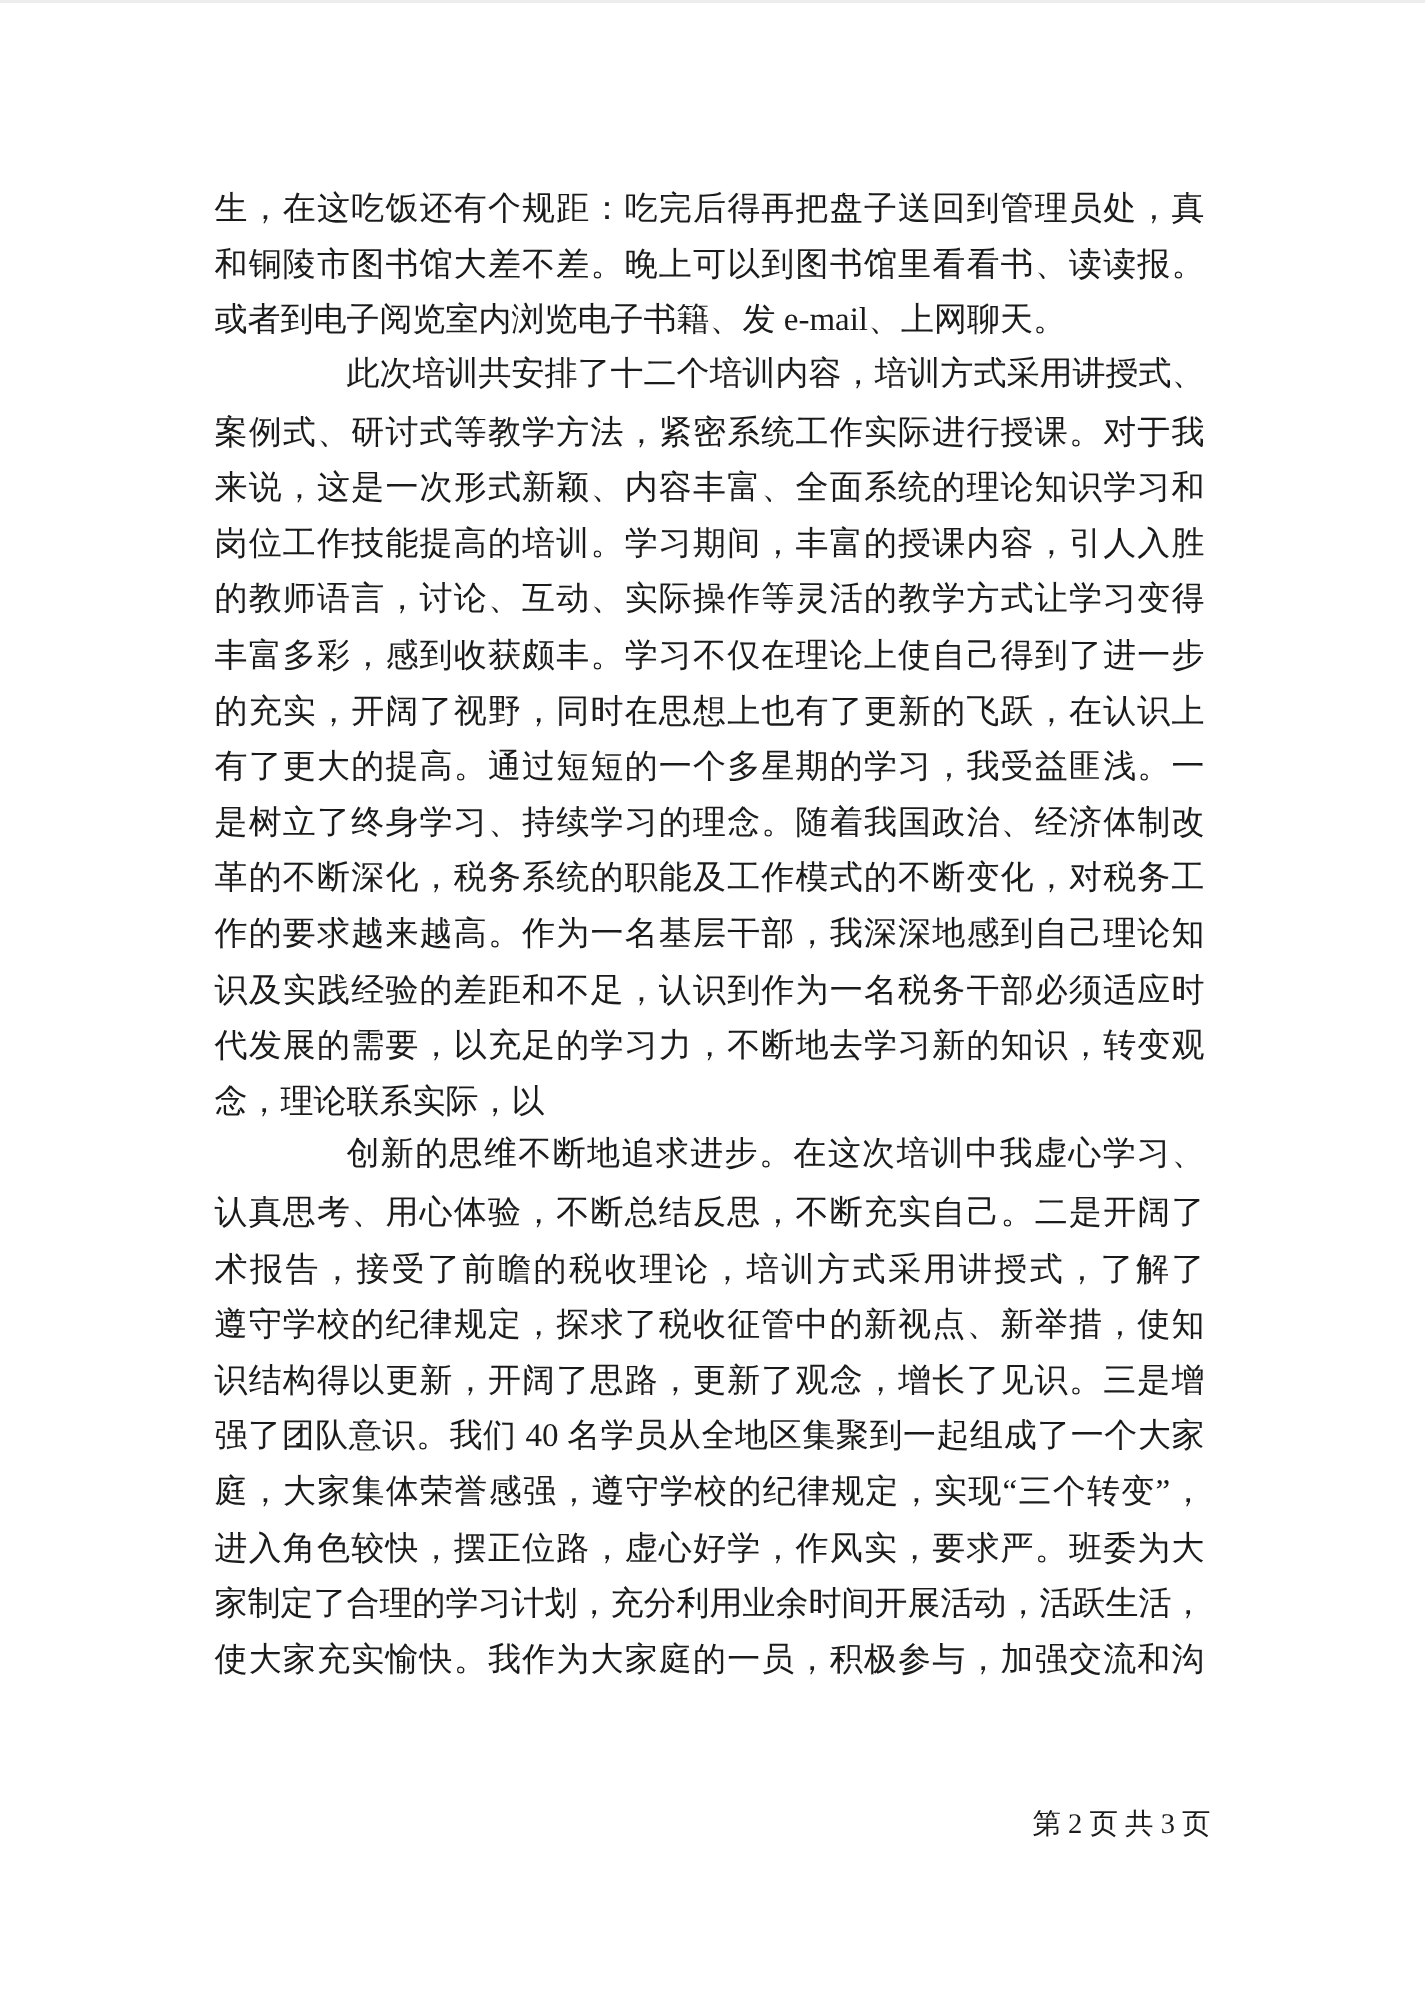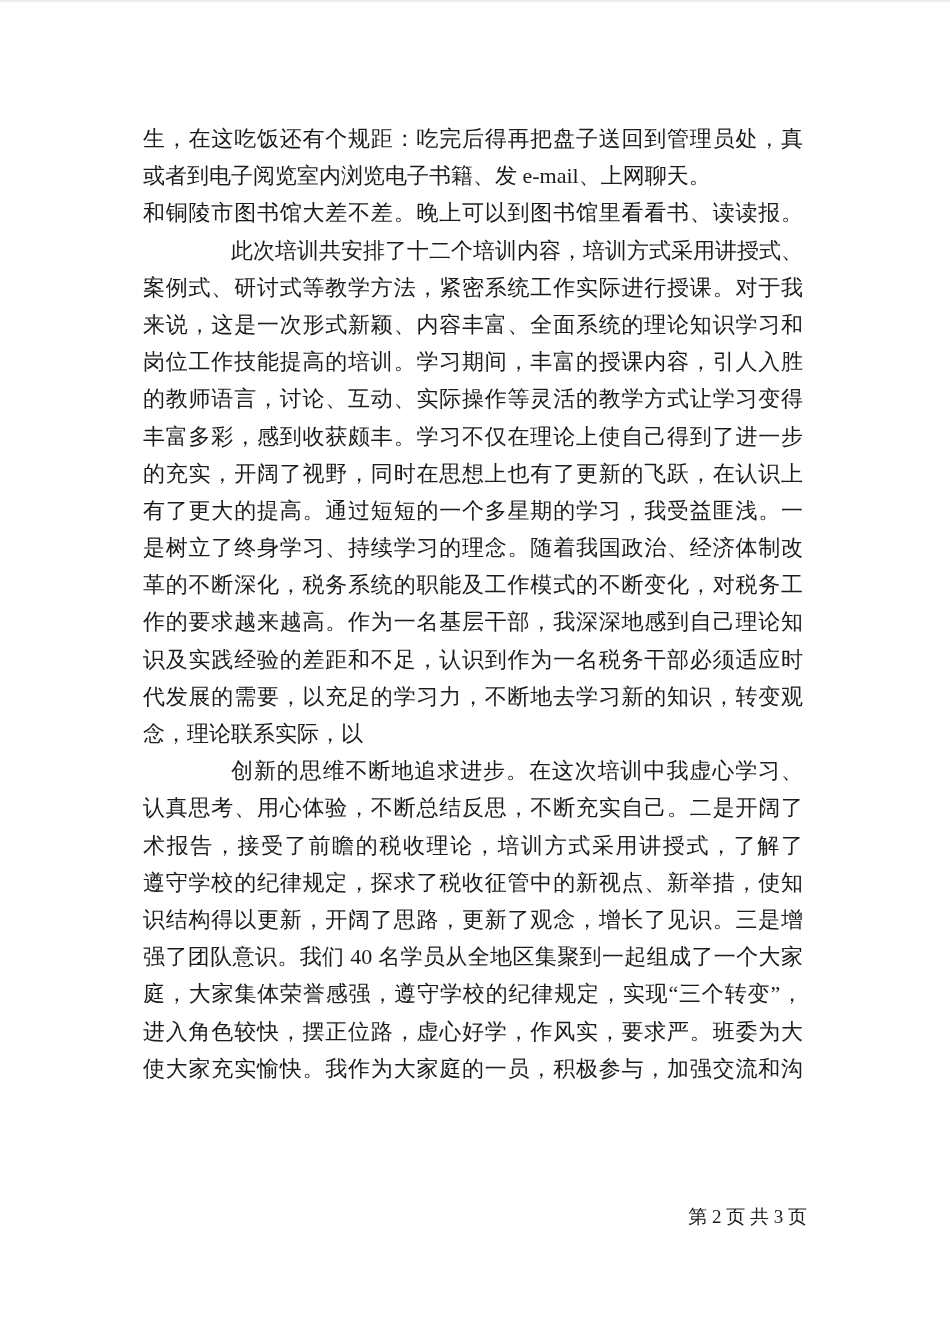--- a/index.html
+++ b/index.html
@@ -32,20 +32,21 @@
   }
   .line {
     text-align: justify;
     text-align-last: justify;
     text-justify: inter-character;
     height: 37.2px;
     overflow: visible;
   }
   .line.indent {
     padding-left: 88px;
+    font-family: Liberation Mono, monospace;
   }
   .line.no-justify {
     text-align: left;
     text-align-last: left;
   }
   .page-footer {
     position: absolute;
     top: 1206px;
     right: 143px;
     font-size: 19px;
@@ -53,22 +54,22 @@
     color: #1b1b1b;
   }
 </style>
 </head>
 <body>
 
 <div class="page">
   <div class="text-body">
       <div class="paragraph">
         <div class="line">生，在这吃饭还有个规距：吃完后得再把盘子送回到管理员处，真</div>
+        <div class="line">和铜陵市图书馆大差不差。晚上可以到图书馆里看看书、读读报。</div>
         <div class="line no-justify">或者到电子阅览室内浏览电子书籍、发 e-mail、上网聊天。</div>
-        <div class="line">和铜陵市图书馆大差不差。晚上可以到图书馆里看看书、读读报。</div>
       </div>
       <div class="paragraph">
         <div class="line indent">此次培训共安排了十二个培训内容，培训方式采用讲授式、</div>
         <div class="line">案例式、研讨式等教学方法，紧密系统工作实际进行授课。对于我</div>
         <div class="line">来说，这是一次形式新颖、内容丰富、全面系统的理论知识学习和</div>
         <div class="line">岗位工作技能提高的培训。学习期间，丰富的授课内容，引人入胜</div>
         <div class="line">的教师语言，讨论、互动、实际操作等灵活的教学方式让学习变得</div>
         <div class="line">丰富多彩，感到收获颇丰。学习不仅在理论上使自己得到了进一步</div>
         <div class="line">的充实，开阔了视野，同时在思想上也有了更新的飞跃，在认识上</div>
         <div class="line">有了更大的提高。通过短短的一个多星期的学习，我受益匪浅。一</div>
@@ -81,17 +82,18 @@
       </div>
       <div class="paragraph">
         <div class="line indent">创新的思维不断地追求进步。在这次培训中我虚心学习、</div>
         <div class="line">认真思考、用心体验，不断总结反思，不断充实自己。二是开阔了</div>
         <div class="line">术报告，接受了前瞻的税收理论，培训方式采用讲授式，了解了</div>
         <div class="line">遵守学校的纪律规定，探求了税收征管中的新视点、新举措，使知</div>
         <div class="line">识结构得以更新，开阔了思路，更新了观念，增长了见识。三是增</div>
         <div class="line">强了团队意识。我们 40 名学员从全地区集聚到一起组成了一个大家</div>
         <div class="line">庭，大家集体荣誉感强，遵守学校的纪律规定，实现“三个转变”，</div>
         <div class="line">进入角色较快，摆正位路，虚心好学，作风实，要求严。班委为大</div>
+        <div class="line">家制定了合理的学习计划，充分利用业余时间开展活动，活跃生活，</div>
         <div class="line">使大家充实愉快。我作为大家庭的一员，积极参与，加强交流和沟</div>
       </div>
     </div>
   <div class="page-footer">第 2 页 共 3 页</div>
 </div>
 
 </body></html>

